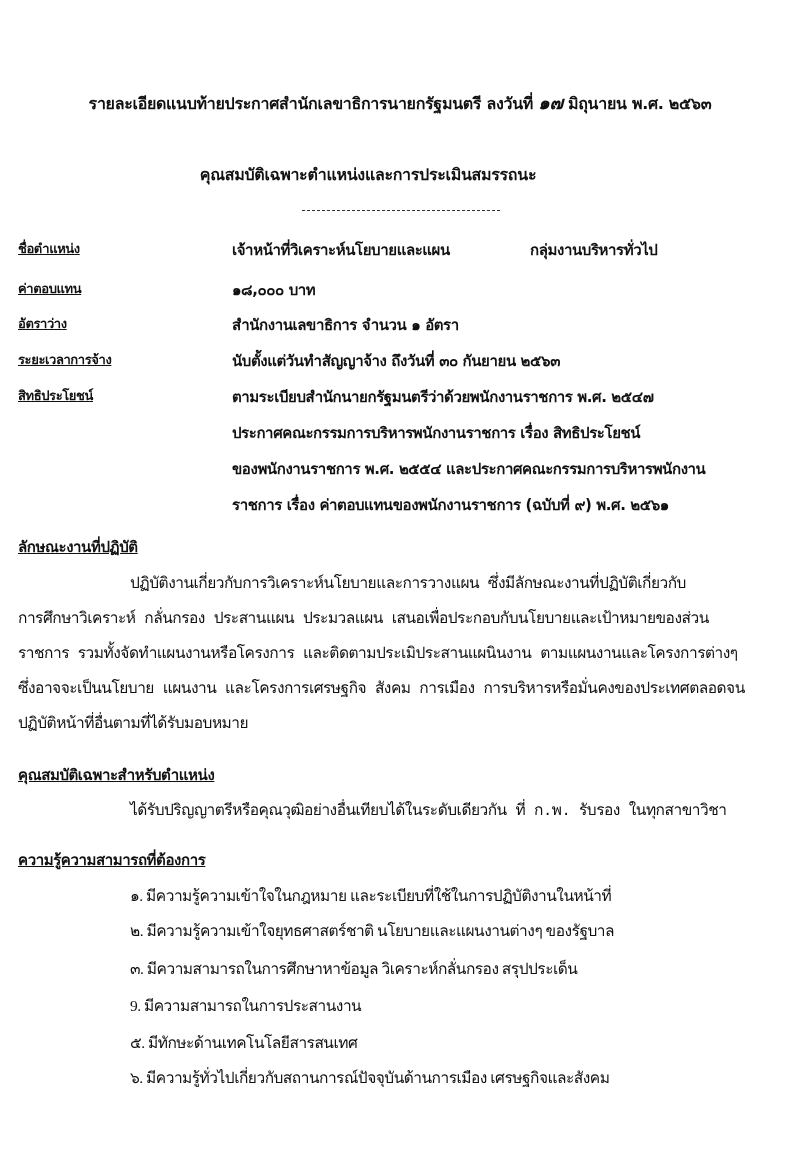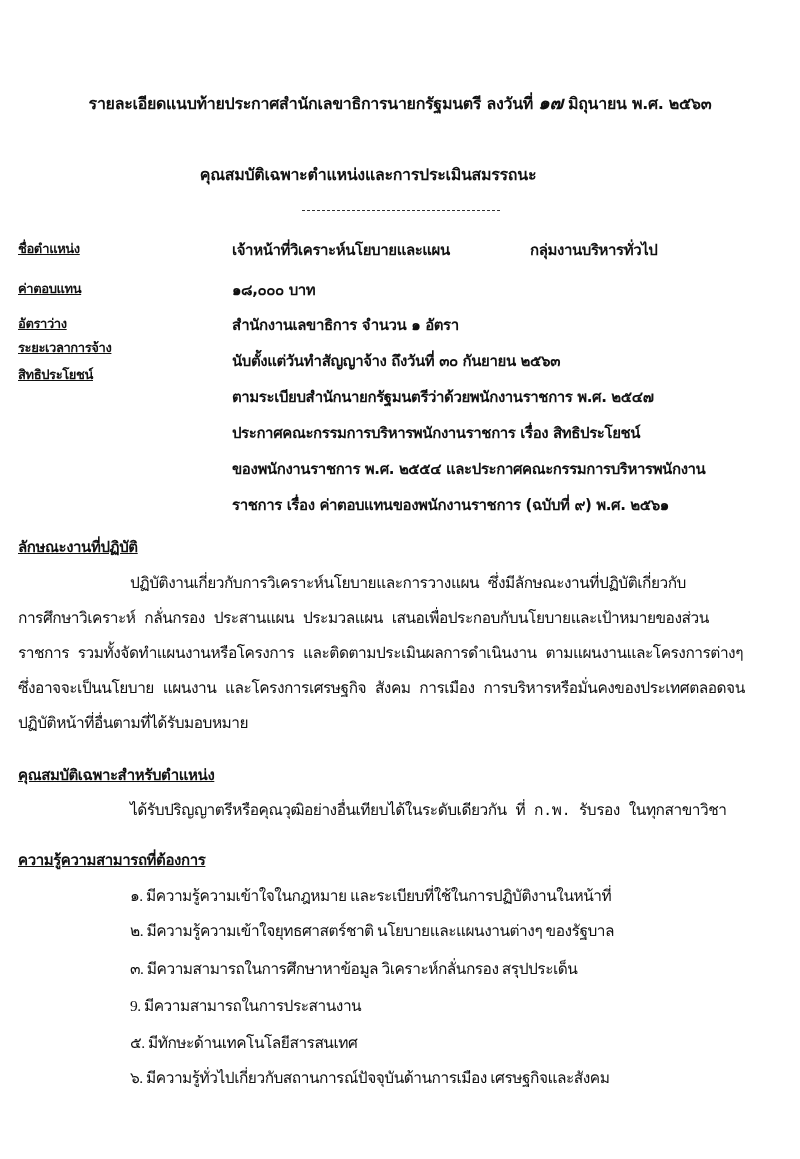--- a/index.html
+++ b/index.html
@@ -54,33 +54,33 @@
 <div class="abs label" style="top:238px">ชื่อตำแหน่ง</div>
 <div class="abs value" style="top:238px">เจ้าหน้าที่วิเคราะห์นโยบายและแผน</div>
 <div class="abs value2" style="top:238px">กลุ่มงานบริหารทั่วไป</div>
 
 <div class="abs label" style="top:278px">ค่าตอบแทน</div>
 <div class="abs value" style="top:278px">๑๘,๐๐๐ บาท</div>
 
 <div class="abs label" style="top:313px">อัตราว่าง</div>
 <div class="abs value" style="top:313px">สำนักงานเลขาธิการ จำนวน ๑ อัตรา</div>
 
-<div class="abs label" style="top:337px">ระยะเวลาการจ้าง</div>
+<div class="abs label" style="top:349px">ระยะเวลาการจ้าง</div>
 <div class="abs value" style="top:349px">นับตั้งแต่วันทำสัญญาจ้าง ถึงวันที่  ๓๐ กันยายน ๒๕๖๓</div>
 
-<div class="abs label" style="top:364px">สิทธิประโยชน์</div>
+<div class="abs label" style="top:385px">สิทธิประโยชน์</div>
 <div class="abs value" style="top:385px">ตามระเบียบสำนักนายกรัฐมนตรีว่าด้วยพนักงานราชการ พ.ศ. ๒๕๔๗</div>
 <div class="abs value" style="top:421px">ประกาศคณะกรรมการบริหารพนักงานราชการ เรื่อง สิทธิประโยชน์</div>
 <div class="abs value" style="top:457px">ของพนักงานราชการ พ.ศ. ๒๕๕๔ และประกาศคณะกรรมการบริหารพนักงาน</div>
 <div class="abs value" style="top:493px">ราชการ เรื่อง ค่าตอบแทนของพนักงานราชการ (ฉบับที่ ๙) พ.ศ. ๒๕๖๑</div>
 
 <div class="abs sec-head" style="top:535px">ลักษณะงานที่ปฏิบัติ</div>
 <div class="abs para" style="left:130px; top:570px">ปฏิบัติงานเกี่ยวกับการวิเคราะห์นโยบายและการวางแผน ซึ่งมีลักษณะงานที่ปฏิบัติเกี่ยวกับ</div>
 <div class="abs para" style="left:18px; top:605px">การศึกษาวิเคราะห์ กลั่นกรอง ประสานแผน ประมวลแผน เสนอเพื่อประกอบกับนโยบายและเป้าหมายของส่วน</div>
-<div class="abs para" style="left:18px; top:640px">ราชการ รวมทั้งจัดทำแผนงานหรือโครงการ และติดตามประเมินผลการดำเนินงาน ตามแผนงานและโครงการต่างๆ</div>
+<div class="abs para" style="left:18px; top:640px">ราชการ รวมทั้งจัดทำแผนงานหรือโครงการ และติดตามประเมิประสานแผนินงาน ตามแผนงานและโครงการต่างๆ</div>
 <div class="abs para" style="left:18px; top:675px">ซึ่งอาจจะเป็นนโยบาย แผนงาน และโครงการเศรษฐกิจ สังคม การเมือง การบริหารหรือมั่นคงของประเทศตลอดจน</div>
 <div class="abs para" style="left:18px; top:710px">ปฏิบัติหน้าที่อื่นตามที่ได้รับมอบหมาย</div>
 
 <div class="abs sec-head" style="top:763px">คุณสมบัติเฉพาะสำหรับตำแหน่ง</div>
 <div class="abs para" style="left:130px; top:797px">ได้รับปริญญาตรีหรือคุณวุฒิอย่างอื่นเทียบได้ในระดับเดียวกัน ที่ ก.พ. รับรอง ในทุกสาขาวิชา</div>
 
 <div class="abs sec-head" style="top:848px">ความรู้ความสามารถที่ต้องการ</div>
 <div class="abs item" style="top:883px">๑. มีความรู้ความเข้าใจในกฎหมาย และระเบียบที่ใช้ในการปฏิบัติงานในหน้าที่</div>
 <div class="abs item" style="top:918px">๒. มีความรู้ความเข้าใจยุทธศาสตร์ชาติ นโยบายและแผนงานต่างๆ ของรัฐบาล</div>
 <div class="abs item" style="top:956px">๓. มีความสามารถในการศึกษาหาข้อมูล วิเคราะห์กลั่นกรอง สรุปประเด็น</div>

